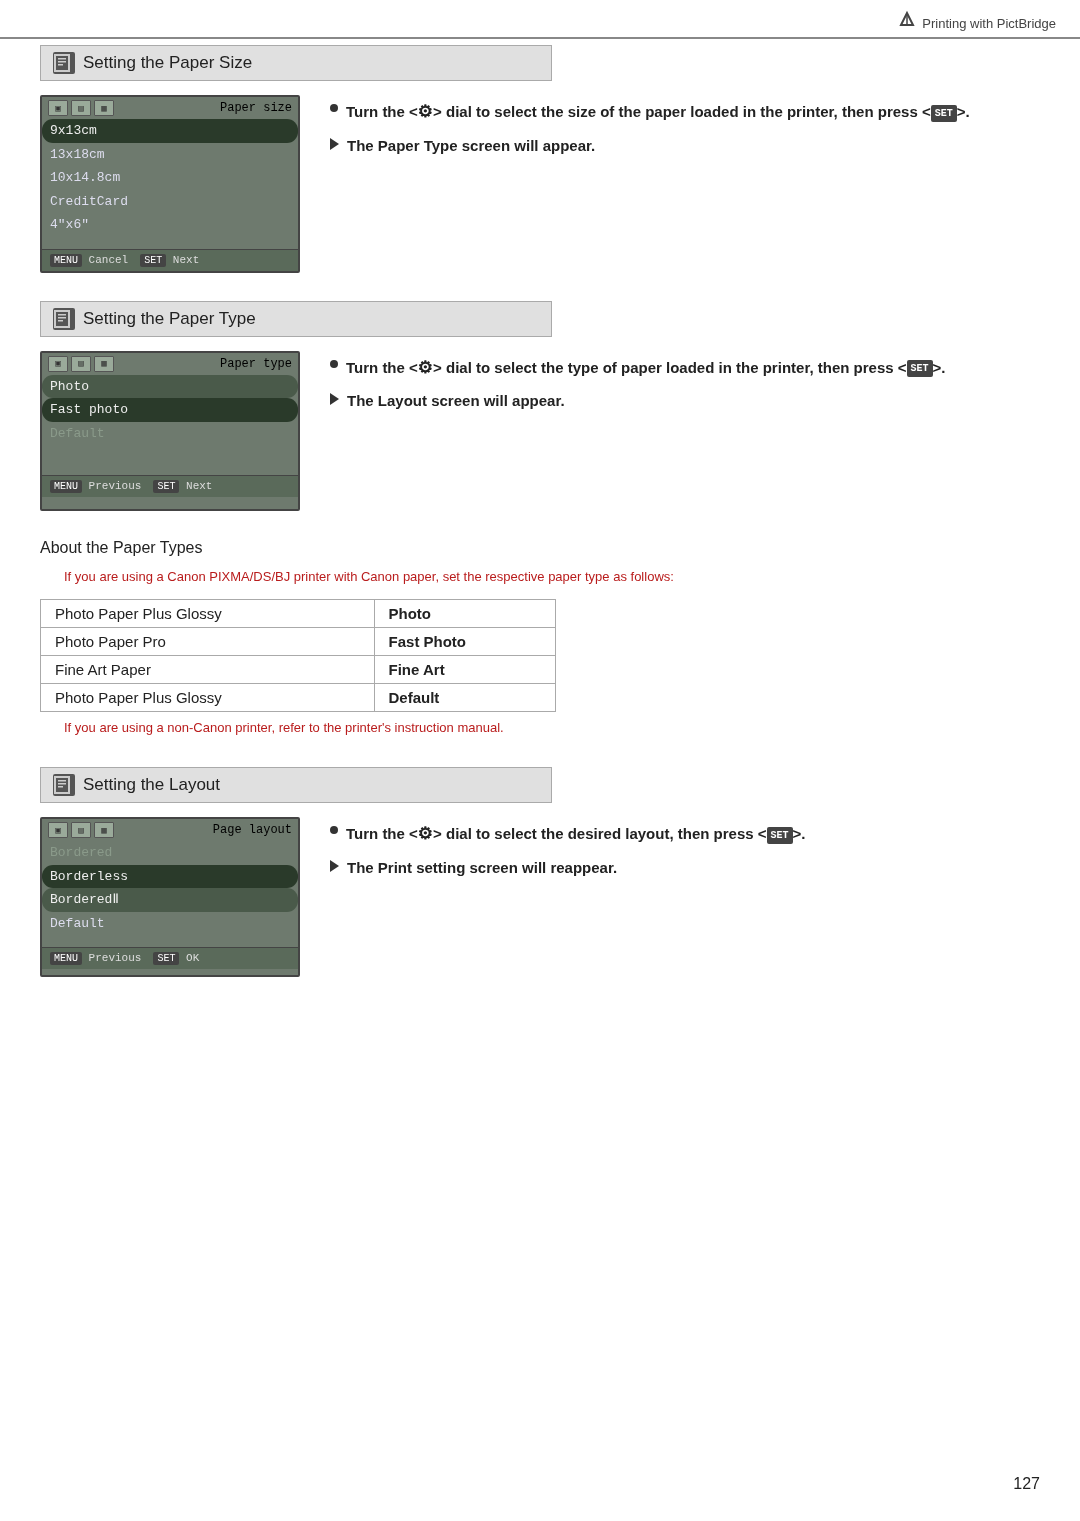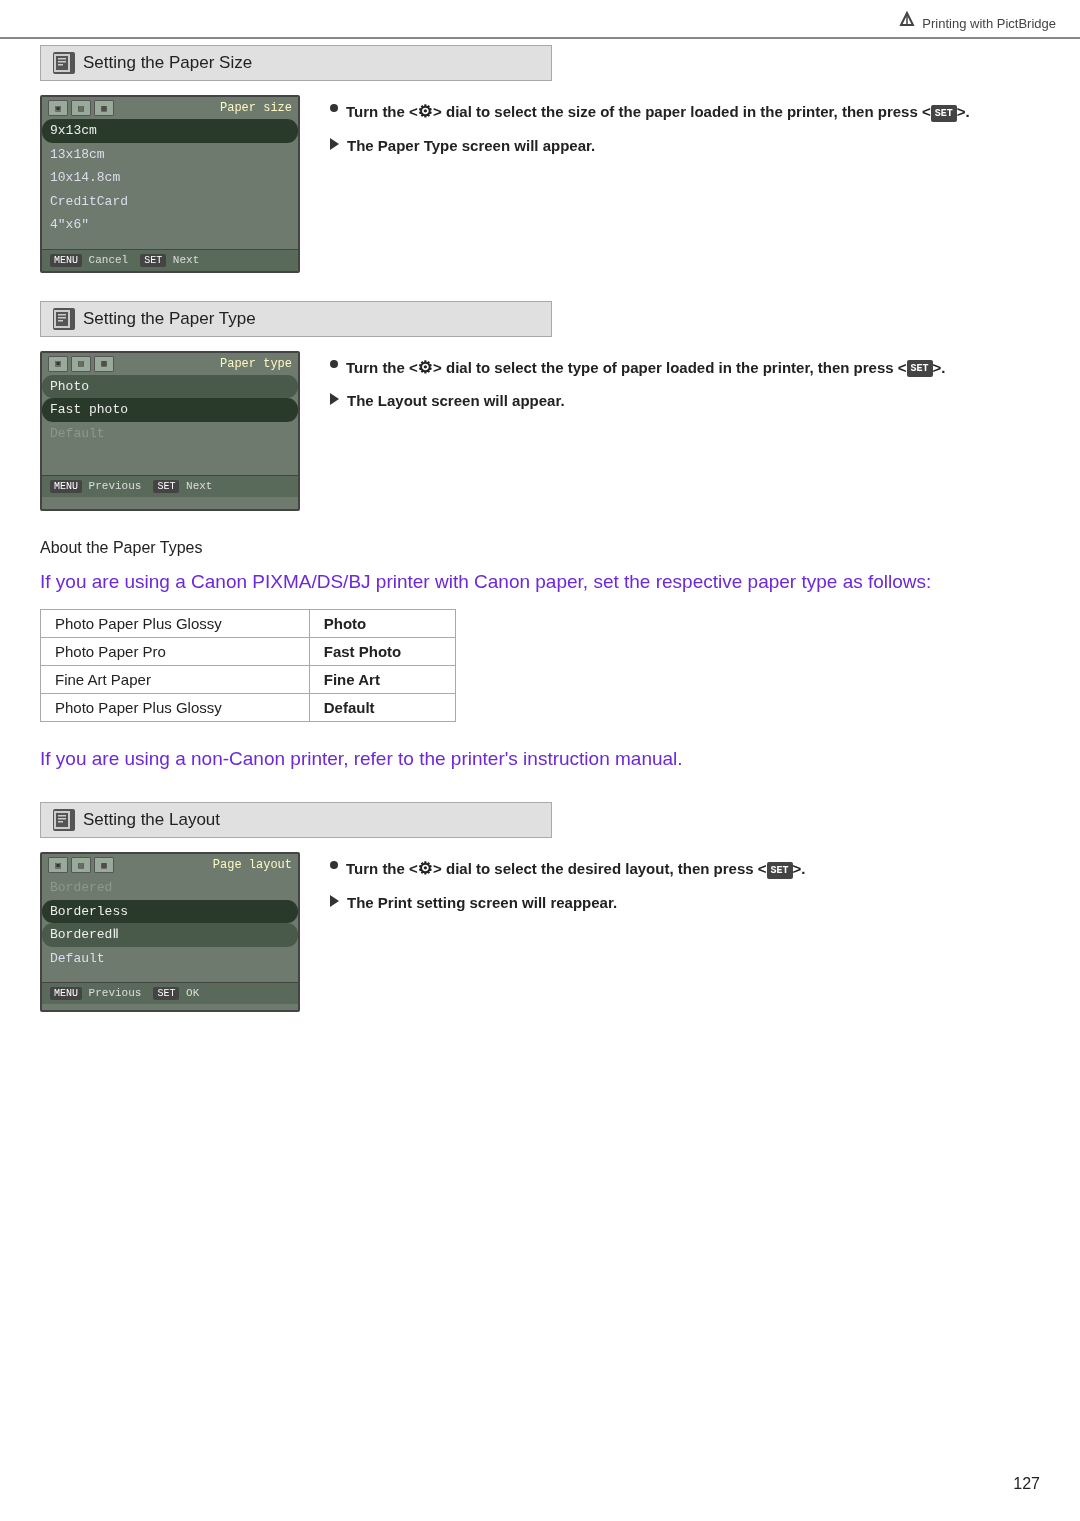--- a/index.html
+++ b/index.html
@@ -92,21 +92,21 @@
       background: #9aaa9a;
       border: 1px solid #555;
       border-radius: 1px;
       display: flex;
       align-items: center;
       justify-content: center;
       font-size: 9px;
       color: #333;
     }
     .lcd-title-label {
-      color: #fef9c3;
+      color: #000000;
       font-size: 12px;
       font-family: 'Courier New', monospace;
     }
     .lcd-item {
       padding: 2px 8px;
       color: #dde;
       font-size: 13px;
       font-family: 'Courier New', monospace;
       line-height: 1.5;
       border-radius: 11px;
@@ -175,31 +175,32 @@
     
     .sub-heading {
       font-size: 16px;
       font-weight: normal;
       margin-bottom: 10px;
       margin-top: 4px;
     }
 
     
     .para-text {
-      font-size: 19px;
+      font-size: 13px;
       line-height: 1.6;
-      color: #6d28d9;
+      color: #b91c1c;
       margin-bottom: 12px;
+      margin-left: 24px;
     }
 
     
     .paper-table {
       border-collapse: collapse;
-      margin-bottom: 22px;
-      width: 416px;
+      margin-bottom: 6px;
+      width: 516px;
     }
     .paper-table td {
       border: 1px solid #aaa;
       padding: 5px 14px;
       font-size: 15px;
       color: #222;
     }
     .paper-table td.bold-cell {
       font-weight: bold;
     }

